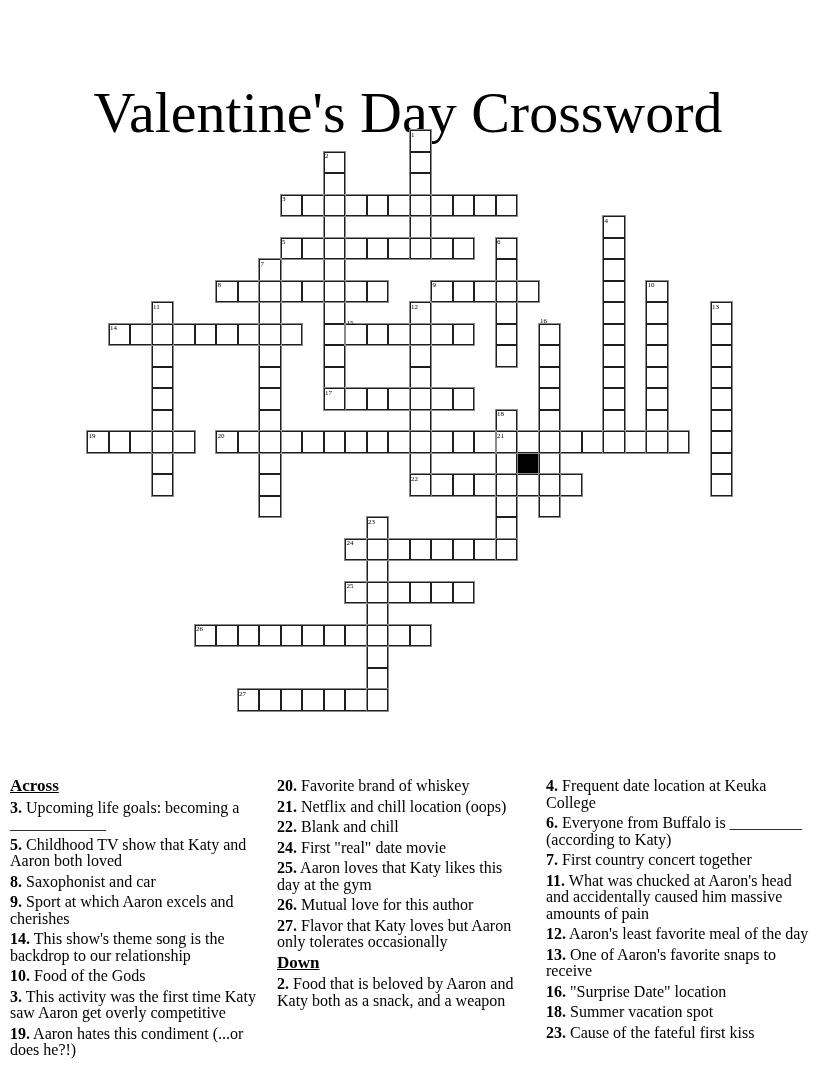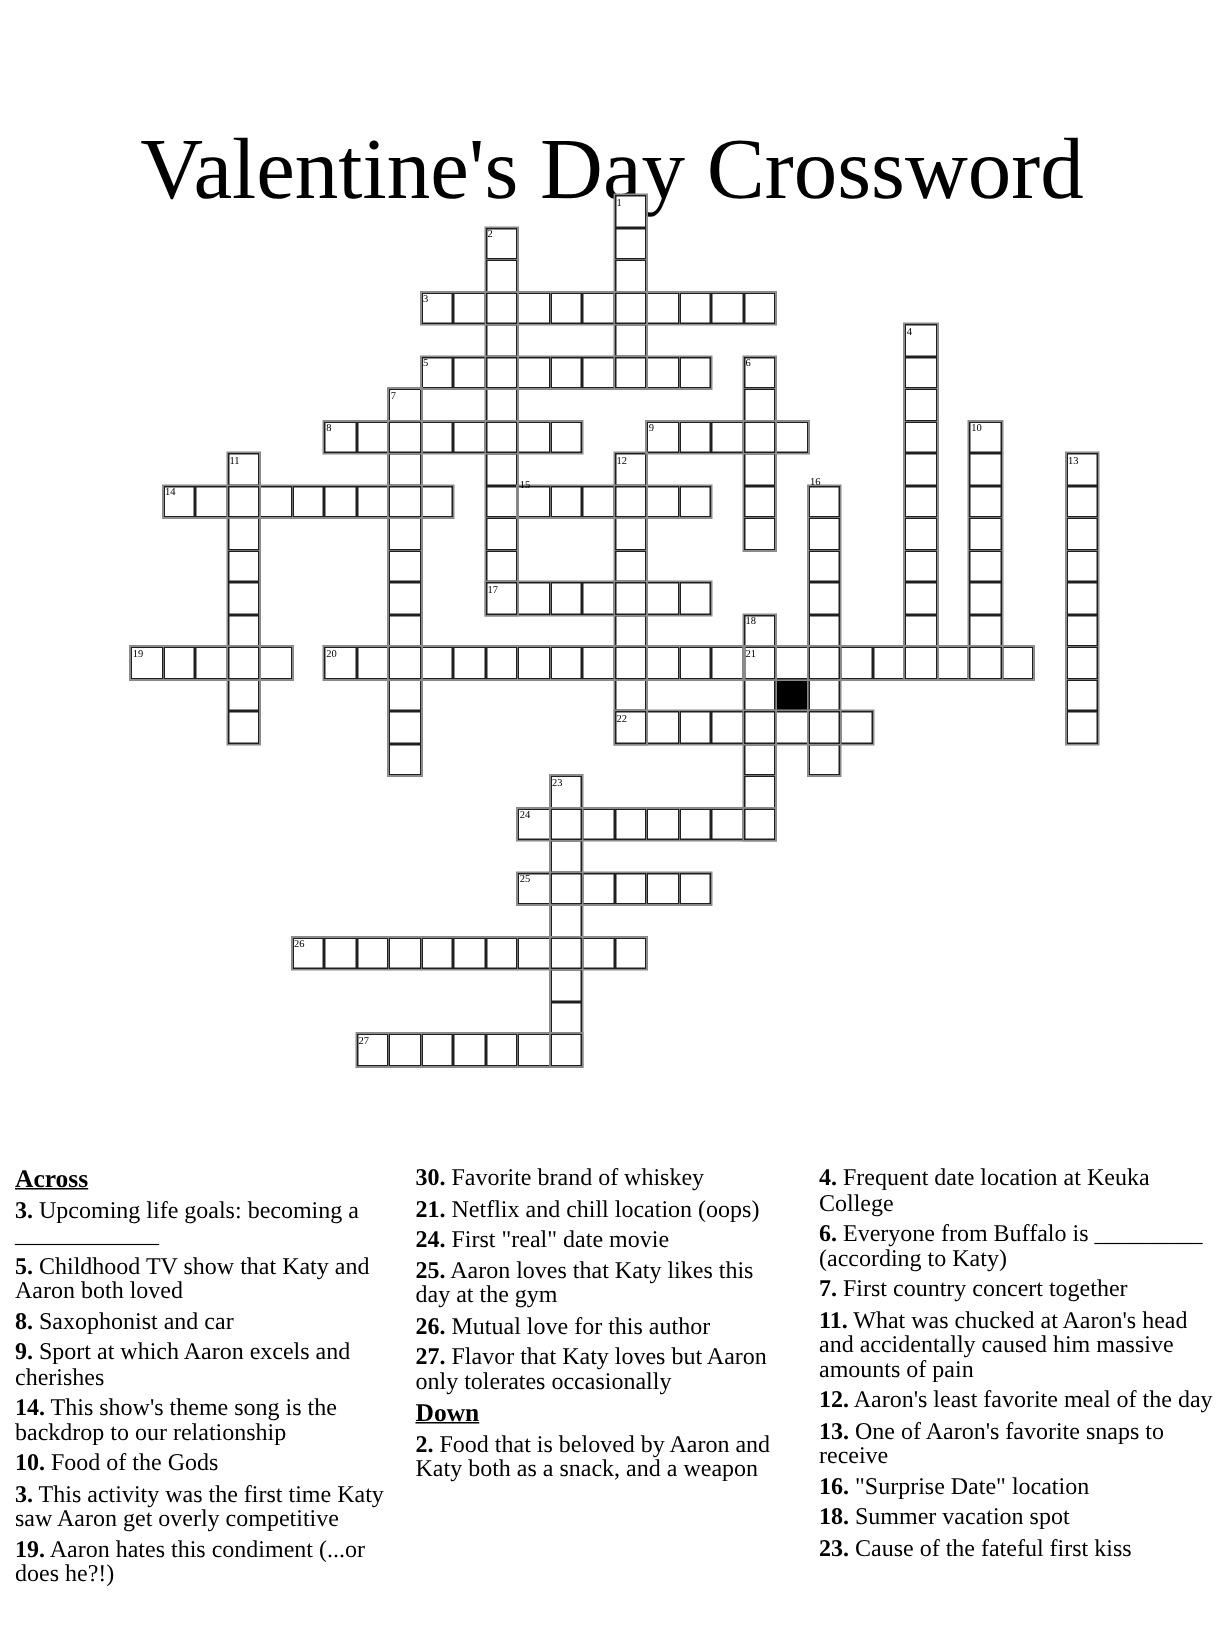--- a/index.html
+++ b/index.html
@@ -332,22 +332,23 @@
     <p class="clue"><span class="cnum">3.</span> Upcoming life goals: becoming a ____________</p>
     <p class="clue"><span class="cnum">5.</span> Childhood TV show that Katy and Aaron both loved</p>
     <p class="clue"><span class="cnum">8.</span> Saxophonist and car</p>
     <p class="clue"><span class="cnum">9.</span> Sport at which Aaron excels and cherishes</p>
     <p class="clue"><span class="cnum">14.</span> This show's theme song is the backdrop to our relationship</p>
     <p class="clue"><span class="cnum">10.</span> Food of the Gods</p>
     <p class="clue"><span class="cnum">3.</span> This activity was the first time Katy saw Aaron get overly competitive</p>
     <p class="clue"><span class="cnum">19.</span> Aaron hates this condiment (...or does he?!)</p>
   </div>
 <div id="clues-col-2" class="clues-col">
-    <p class="clue"><span class="cnum">30.</span> Favorite brand of whiskey</p>
+    <p class="clue"><span class="cnum">20.</span> Favorite brand of whiskey</p>
     <p class="clue"><span class="cnum">21.</span> Netflix and chill location (oops)</p>
+    <p class="clue"><span class="cnum">22.</span> Blank and chill</p>
     <p class="clue"><span class="cnum">24.</span> First "real" date movie</p>
     <p class="clue"><span class="cnum">25.</span> Aaron loves that Katy likes this day at the gym</p>
     <p class="clue"><span class="cnum">26.</span> Mutual love for this author</p>
     <p class="clue"><span class="cnum">27.</span> Flavor that Katy loves but Aaron only tolerates occasionally</p>
     <p class="clue-header">Down</p>
     <p class="clue"><span class="cnum">2.</span> Food that is beloved by Aaron and Katy both as a snack, and a weapon</p>
   </div>
 <div id="clues-col-3" class="clues-col">
     <p class="clue"><span class="cnum">4.</span> Frequent date location at Keuka College</p>
     <p class="clue"><span class="cnum">6.</span> Everyone from Buffalo is _________ (according to Katy)</p>

